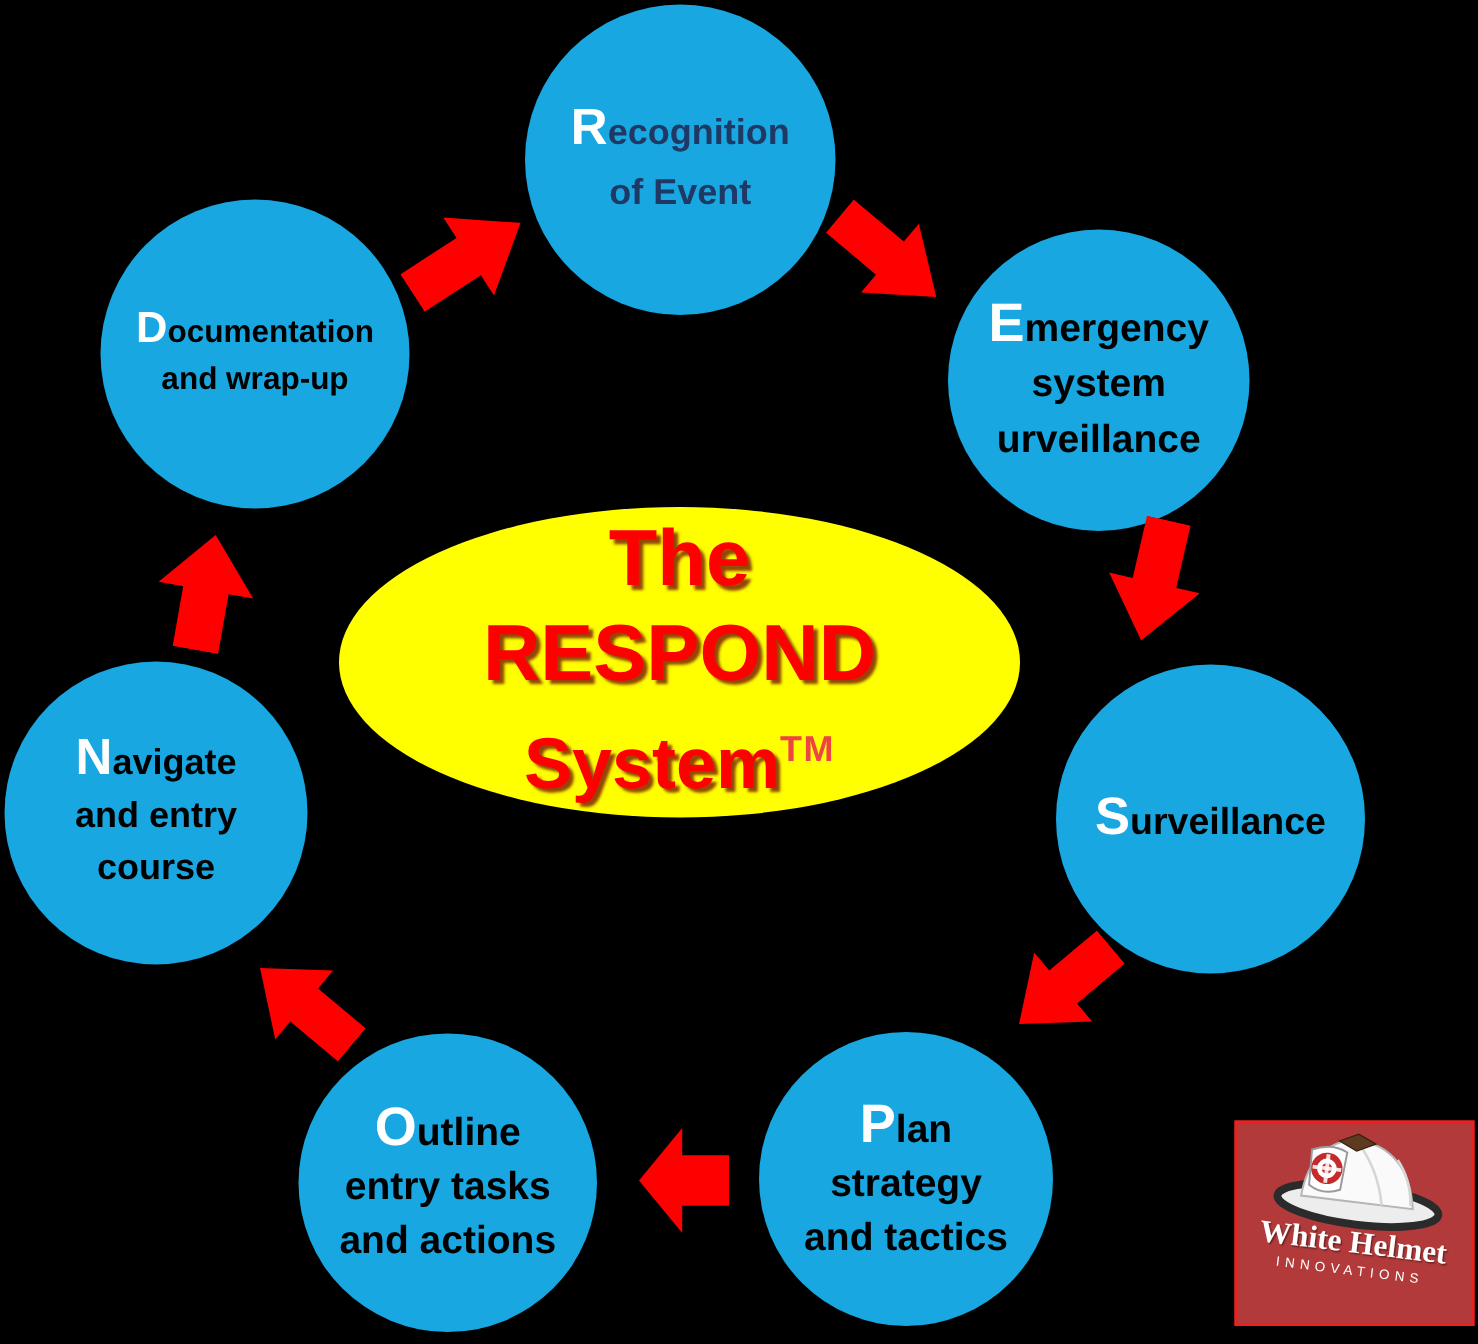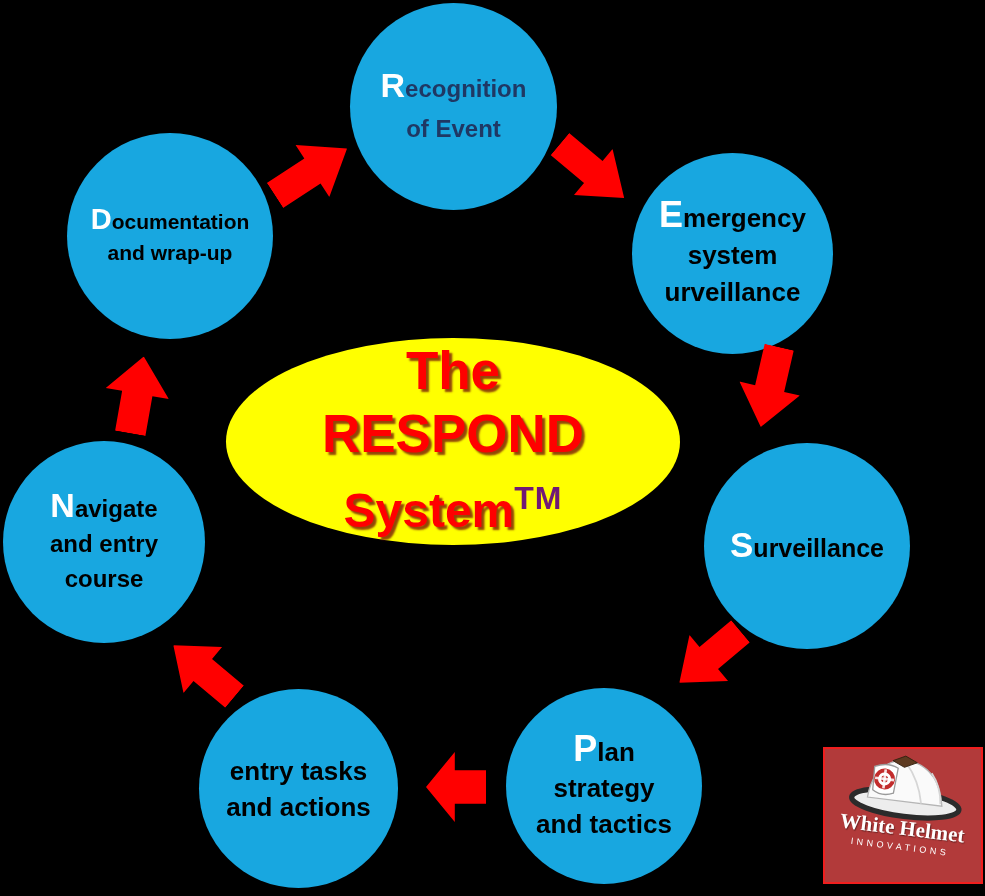--- a/index.html
+++ b/index.html
@@ -33,21 +33,21 @@
   
   .ellipse{
     position:absolute;left:226px;top:338px;width:454px;height:207px;border-radius:50%;
     background:var(--ellipse-fill,#FFFF00);
     display:flex;flex-direction:column;align-items:center;justify-content:center;
     text-align:center;font-weight:bold;color:var(--title-red,#FF0000);
   }
   .e1{font-size:53px;line-height:62px;text-shadow:3px 3px 2px rgba(110,10,10,.75);}
   .e2{font-size:53px;line-height:64px;text-shadow:3px 3px 2px rgba(110,10,10,.75);}
   .e3{font-size:48px;line-height:64px;text-shadow:3px 3px 2px rgba(110,10,10,.75);}
-  .tm{font-size:32px;color:#701a75;vertical-align:18px;text-shadow:none;letter-spacing:1px;}
+  .tm{font-size:24px;color:#ef4444;vertical-align:18px;text-shadow:none;letter-spacing:1px;}
   
   .arrow{
     position:absolute;background:var(--arrow-red,#FF0000);
     clip-path:polygon(0% 26%,52% 26%,52% 0%,100% 50%,52% 100%,52% 74%,0% 74%);
   }
   .a-dr{left:268px;top:141px;width:86px;height:62px;transform:rotate(-33deg);}
   .a-re{left:550px;top:141px;width:84px;height:60px;transform:rotate(40deg);}
   .a-es{left:729px;top:356px;width:82px;height:62px;transform:rotate(103deg);}
   .a-sp{left:670px;top:627px;width:80px;height:60px;transform:rotate(140deg);}
   .a-po{left:426px;top:752px;width:60px;height:70px;transform:rotate(180deg);}
@@ -99,20 +99,21 @@
     <div class="cline"><span class="fl">S</span><span>urveillance</span></div>
   </div>
 
   <div class="circle c-p">
     <div class="cline"><span class="fl">P</span><span>lan</span></div>
     <div class="cline">strategy</div>
     <div class="cline">and tactics</div>
   </div>
 
   <div class="circle c-o">
+    <div class="cline"><span class="fl">O</span><span>utline</span></div>
     <div class="cline">entry tasks</div>
     <div class="cline">and actions</div>
   </div>
 
   <div class="circle c-n">
     <div class="cline"><span class="fl">N</span><span>avigate</span></div>
     <div class="cline">and entry</div>
     <div class="cline">course</div>
   </div>
 

